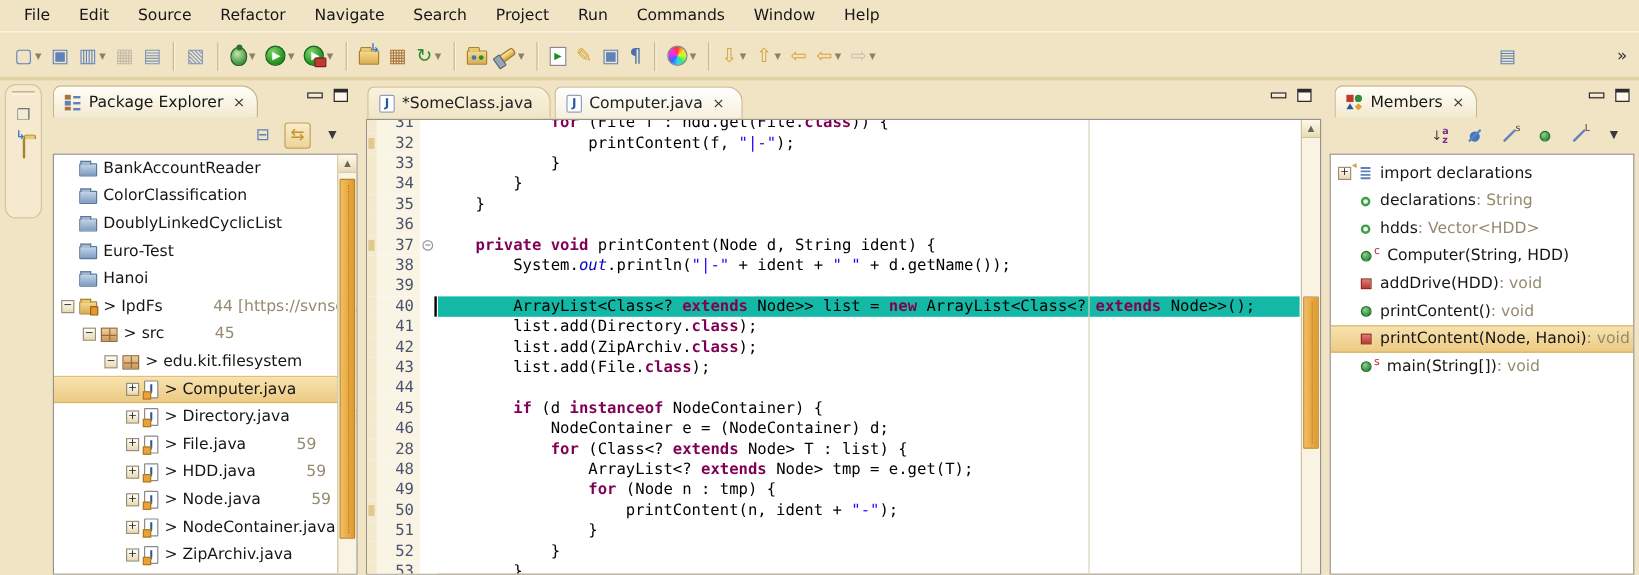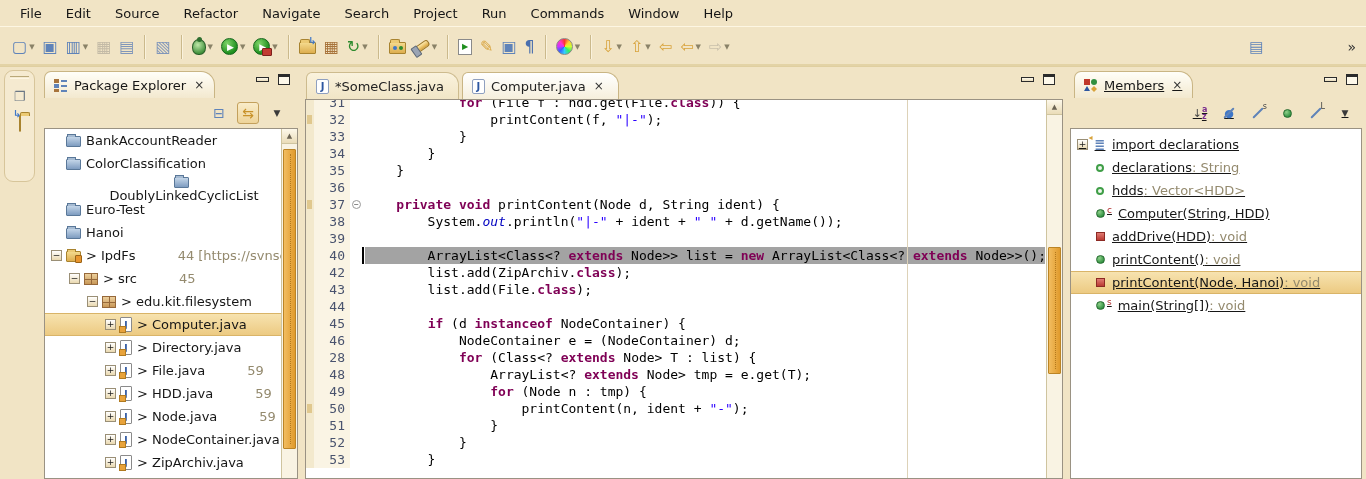--- a/index.html
+++ b/index.html
@@ -97,29 +97,29 @@
   .code-box { flex:1; background:#fff; border:1px solid #9a9283; position:relative; overflow:hidden; }
   .code-scroll { position:absolute; left:0; right:17px; top:-6px; }
   .cline { height:17px; display:flex; font-family:"DejaVu Sans Mono", monospace; font-size:13px; line-height:17px; }
   .c-ruler { width:8px; flex:0 0 auto; background:#f3e9cd; position:relative; }
   .c-ruler .occ { position:absolute; left:1px; top:4px; width:5px; height:9px; background:#e0c88e; }
   .c-num { width:36px; flex:0 0 auto; background:#faf4e4; color:#49536e; text-align:right; padding-right:5px; }
   .c-fold { width:15px; flex:0 0 auto; background:#fff; position:relative; }
   .c-fold .fm { position:absolute; left:2px; top:4px; width:9px; height:9px; border:1px solid #9a9a9a; border-radius:50%;
                 background:#fff; font-size:8px; line-height:7px; text-align:center; color:#555; }
   .c-code { flex:1; white-space:pre; position:relative; color:#000; min-width:0; }
-  .cline.cur .c-code { background:#a3a3a3; }
+  .cline.cur .c-code { background:#14b8a6; }
   .cline.cur .c-code::before { content:""; position:absolute; left:-3px; top:0; width:2px; height:17px; background:#000; }
   .k { color:#7f0055; font-weight:bold; }
   .s { color:#2a00ff; }
   .f { color:#0000c0; font-style:italic; }
   .margin-line { position:absolute; left:601px; top:0; bottom:0; width:1px; background:#ddd2b8; pointer-events:none; }
 
   
-  .members { width:296px;text-decoration:underline; }
+  .members { width:258px; }
   .list-box { flex:1; background:#fff; border:1px solid #9a9283; margin-right:4px; position:relative; overflow:hidden; padding-top:4px; }
   .mrow { height:23px; display:flex; align-items:center; white-space:nowrap; padding-left:6px; }
   .mrow.sel { background:linear-gradient(#f7e4b2,#ecc980); box-shadow:0 1px 0 #d9b468 inset, 0 -1px 0 #d9b468 inset; }
   .mrow .noexp { width:15px; flex:0 0 auto; }
   .mi { width:16px; flex:0 0 auto; display:flex; align-items:center; justify-content:center; }
   .mi-pub { width:9px; height:9px; border-radius:50%; background:radial-gradient(circle at 35% 30%, #8fd08a, #2f8f3f 75%); border:1px solid #256b2f; }
   .mi-field { width:8px; height:8px; border-radius:50%; border:2px solid #3f9e47; background:#eef7ee; }
   .mi-priv { width:9px; height:9px; background:linear-gradient(#e07a72,#b93a33); border:1px solid #8c2a24; }
   .mi-import { color:#5f83b9; font-size:13px; font-weight:bold; position:relative; }
   .mi-import::before { content:"◂"; position:absolute; left:-6px; top:-4px; font-size:8px; color:#d8a33c; }
@@ -294,21 +294,21 @@
       </div>
     <div class="tree-box" id="pkgtree">
         <div class="trow" style="padding-left: 21px;">
           <span class="ic-folder"></span>
           <span class="tlabel">BankAccountReader</span>
         </div>
         <div class="trow" style="padding-left: 21px;">
           <span class="ic-folder"></span>
           <span class="tlabel">ColorClassification</span>
         </div>
-        <div class="trow" style="padding-left: 21px; flex-direction: column;">
+        <div class="trow" style="padding-left: 21px;">
           <span class="ic-folder"></span>
           <span class="tlabel">DoublyLinkedCyclicList</span>
         </div>
         <div class="trow" style="padding-left: 21px;">
           <span class="ic-folder"></span>
           <span class="tlabel">Euro-Test</span>
         </div>
         <div class="trow" style="padding-left: 21px;">
           <span class="ic-folder"></span>
           <span class="tlabel">Hanoi</span>
@@ -454,20 +454,26 @@
             <span class="c-ruler"></span>
             <span class="c-num">39</span>
             <span class="c-fold"></span>
             <span class="c-code"></span>
           </div>
           <div class="cline cur">
             <span class="c-ruler"></span>
             <span class="c-num">40</span>
             <span class="c-fold"></span>
             <span class="c-code"><span>        ArrayList&lt;Class&lt;? </span><span class="k">extends</span><span> Node&gt;&gt; list = </span><span class="k">new</span><span> ArrayList&lt;Class&lt;? </span><span class="k">extends</span><span> Node&gt;&gt;();</span></span>
+          </div>
+          <div class="cline">
+            <span class="c-ruler"></span>
+            <span class="c-num">41</span>
+            <span class="c-fold"></span>
+            <span class="c-code"><span>        list.add(Directory.</span><span class="k">class</span><span>);</span></span>
           </div>
           <div class="cline">
             <span class="c-ruler"></span>
             <span class="c-num">42</span>
             <span class="c-fold"></span>
             <span class="c-code"><span>        list.add(ZipArchiv.</span><span class="k">class</span><span>);</span></span>
           </div>
           <div class="cline">
             <span class="c-ruler"></span>
             <span class="c-num">43</span>

